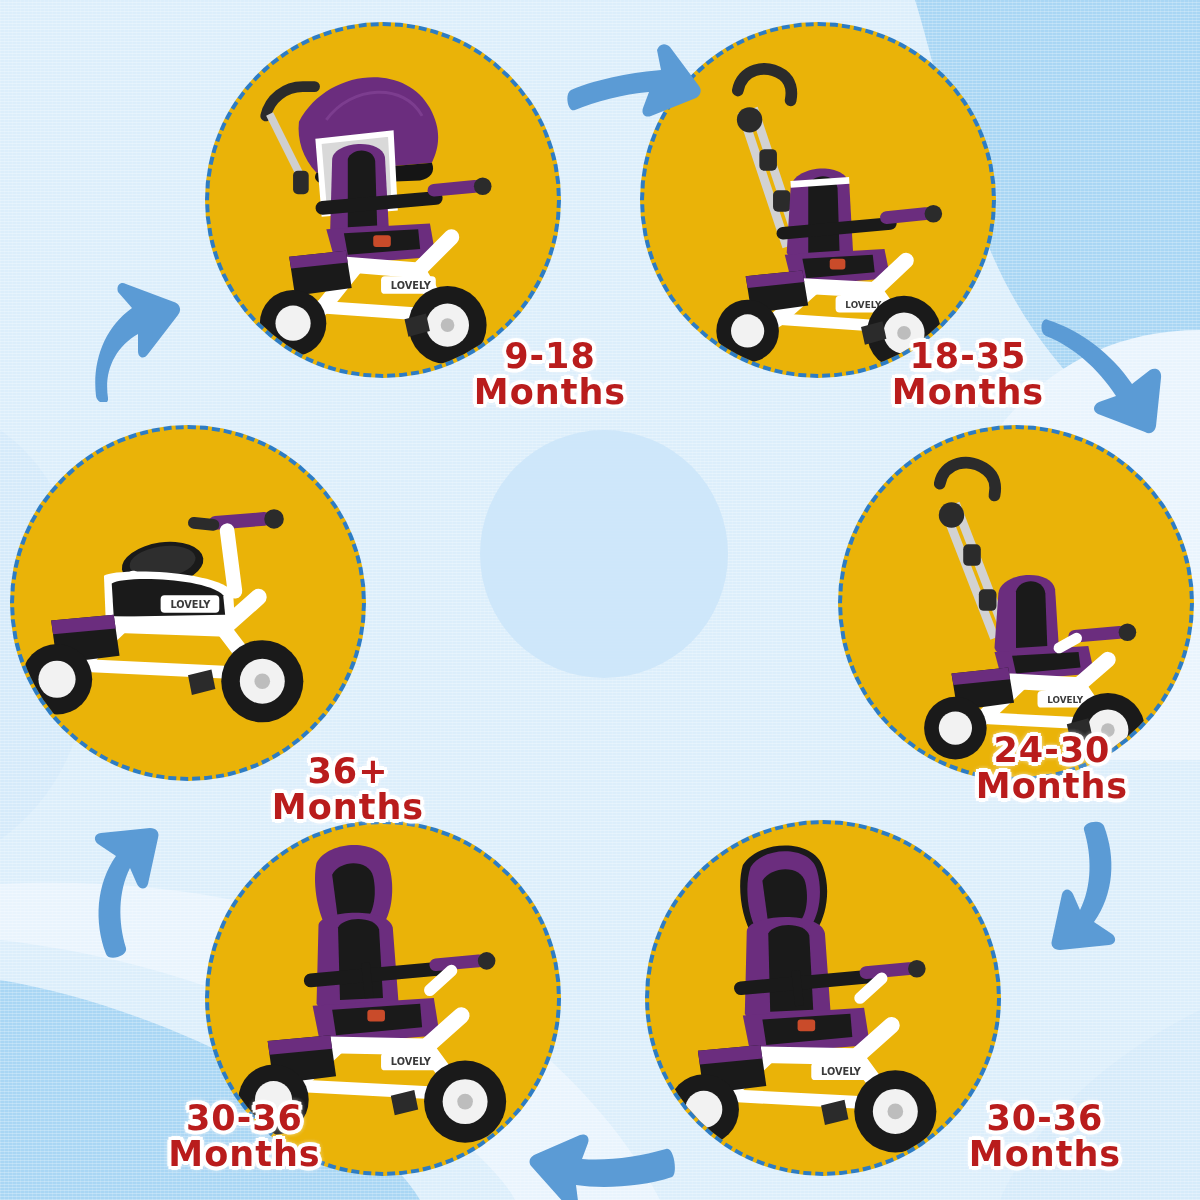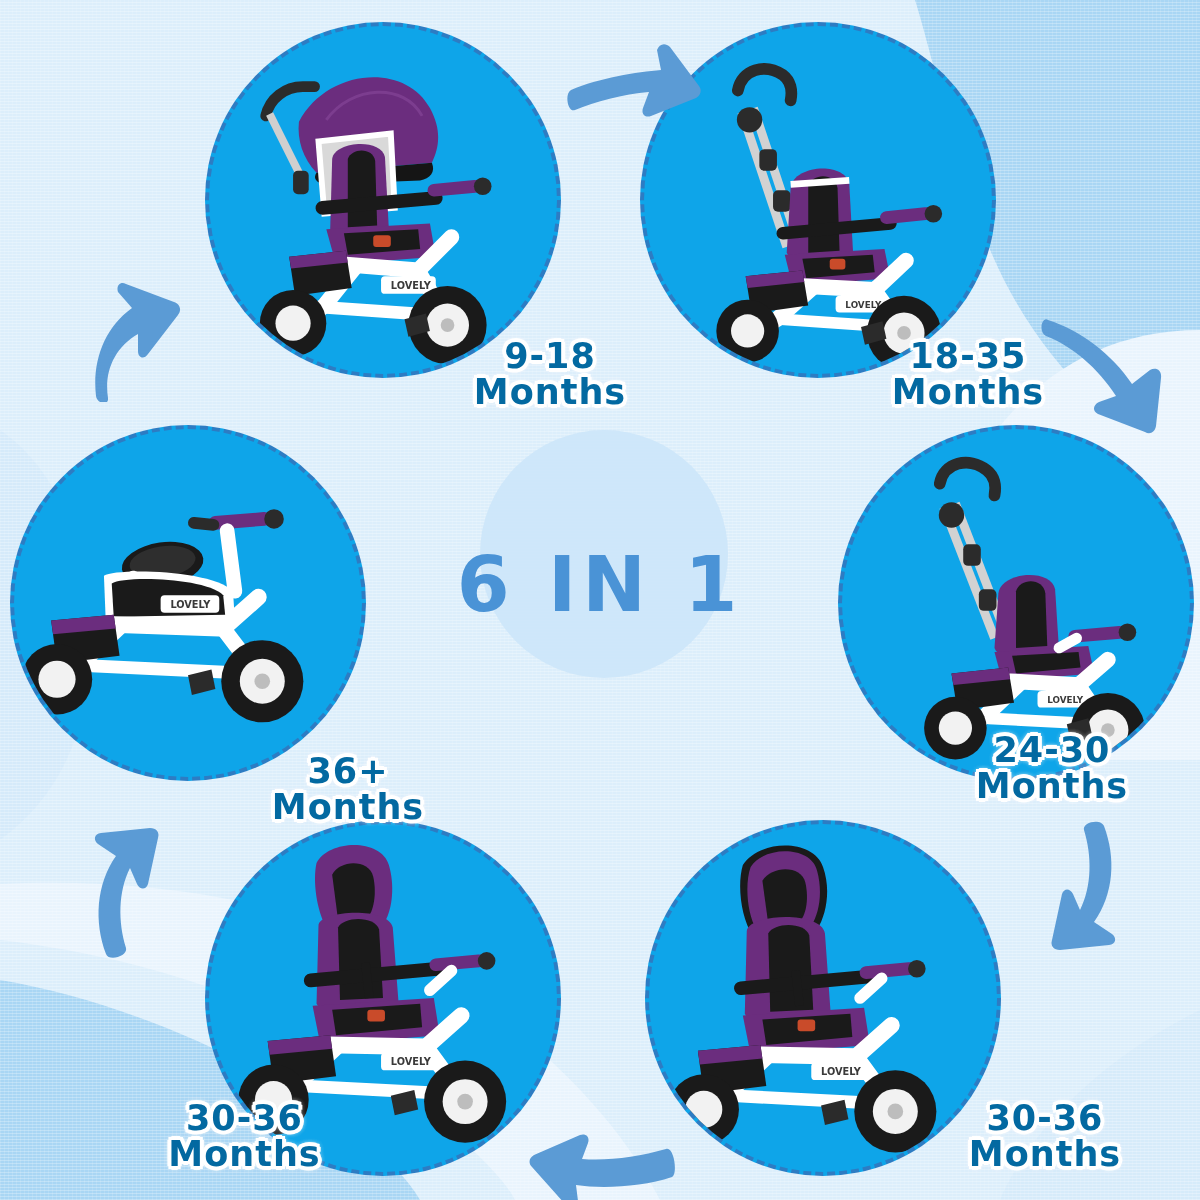--- a/index.html
+++ b/index.html
@@ -21,35 +21,35 @@
     opacity:.85;
   }
 
   
   #stage { position:absolute; inset:0; z-index:5; }
 
   
   .node { position:absolute; }
   .bubble {
     position:absolute; border-radius:50%;
-    background:#0ea5e9;
+    background:#eab308;
     border:4px dashed #2d7cc3;
     overflow:hidden;
   }
   .bubble .art { position:absolute; inset:0; }
 
   
   .label {
     position:absolute;
     font-family:"DejaVu Sans", sans-serif;
     font-weight:bold;
     font-size:35px;
     line-height:1.04;
     letter-spacing:1px;
-    color:#0369a1;
+    color:#b91c1c;
     text-align:center;
     white-space:pre-line;
     text-shadow:
        0 0 7px #fff,  0 0 7px #fff,  0 0 7px #fff,
        3px 0 0 #fff, -3px 0 0 #fff, 0 3px 0 #fff, 0 -3px 0 #fff,
        3px 3px 0 #fff, -3px 3px 0 #fff, 3px -3px 0 #fff, -3px -3px 0 #fff,
        4px 0 0 #fff, -4px 0 0 #fff, 0 4px 0 #fff, 0 -4px 0 #fff;
     z-index:40;
   }
 
@@ -86,21 +86,20 @@
 
   <path d="M0,430 C60,470 95,560 90,660 C86,740 55,800 0,840 Z" fill="#cfe7fa" opacity=".55"></path>
 
   <path d="M1200,1200 L1200,1010 C1100,1060 1030,1130 1000,1200 Z" fill="#cfe7fa" opacity=".5"></path>
 </svg>
 <div id="texture"></div>
 
 <div id="stage">
 
   <div id="center-circle"></div>
-  <div id="center-title">6 IN 1</div>
 
   <div class="node">
     <div class="bubble" style="left:205px; top:22px; width:356px; height:356px;">
       <svg class="art" viewBox="0 0 356 356">
         <g>
 
           <path d="M58,92 C62,74 78,62 96,62 L108,62" stroke="#2b2b2b" stroke-width="11" fill="none" stroke-linecap="round"></path>
           <path d="M62,90 L92,150" stroke="#cfcfcf" stroke-width="8" fill="none"></path>
           <rect x="86" y="148" width="16" height="24" rx="5" fill="#2b2b2b"></rect>
 

